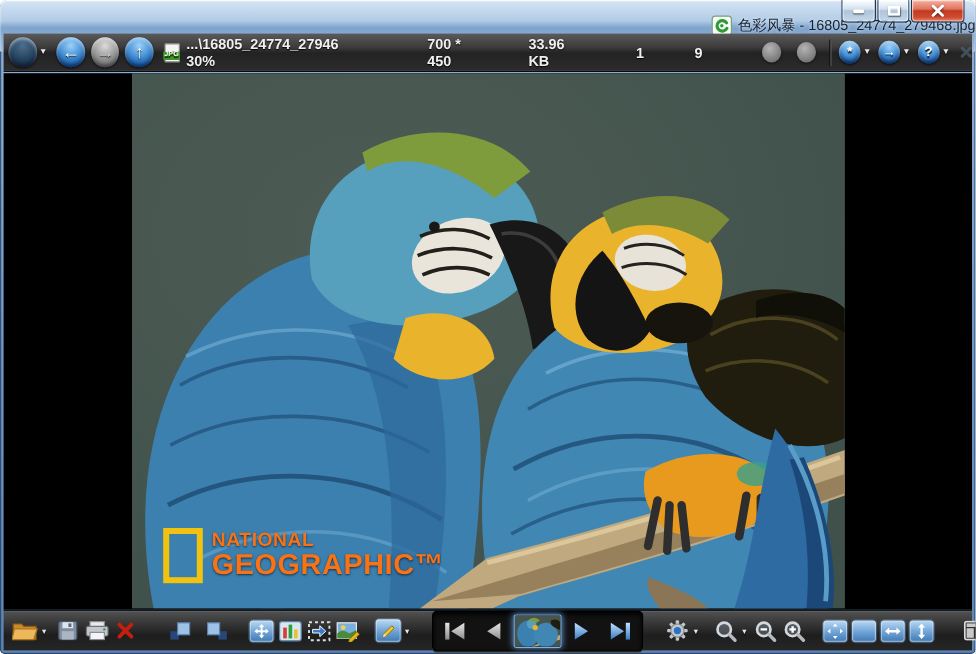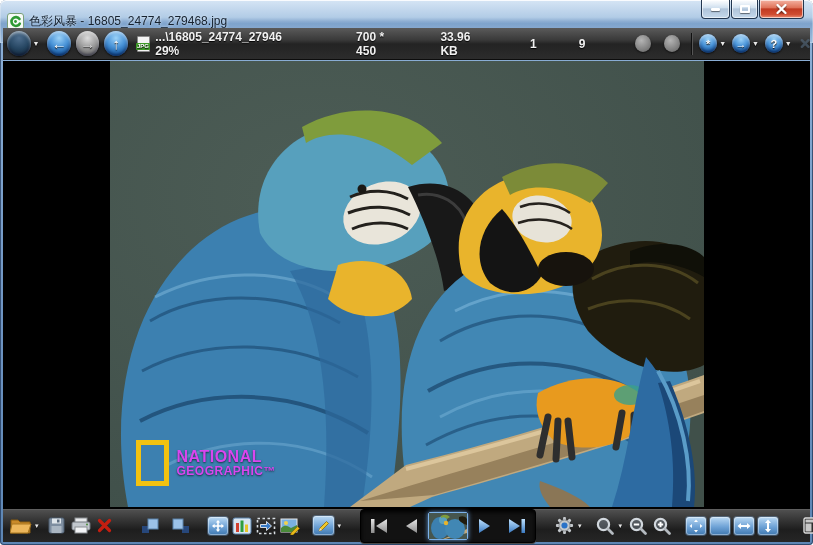--- a/index.html
+++ b/index.html
@@ -11,21 +11,21 @@
     border-radius:6px 6px 4px 4px;
     box-shadow:inset 0 0 0 1px rgba(20,40,70,.65);
   }
 
   
   #titlebar {
     position:absolute; left:0; top:0; width:100%; height:43px;
     background:linear-gradient(180deg,#d6e5f5 0%,#b2cce6 40%,#8cadd2 50%,#7ea3cc 55%,#a0bddd 100%);
     border-radius:6px 6px 0 0;
     box-shadow:inset 0 1px 0 rgba(255,255,255,.8), inset 0 0 0 1px rgba(255,255,255,.25);
-    display:flex; align-items:center;
+    display:flex; align-items:center;justify-content:flex-end;
   }
   #app-icon { width:17px; height:17px; margin:0 5px 0 7px; background:#f6fbf6; border:1px solid #7aa07a; border-radius:3px; display:flex; align-items:center; justify-content:center; }
   #title-text { font-size:12px; color:#16222f; text-shadow:0 0 3px rgba(235,245,255,.9); white-space:nowrap; }
   #win-controls { position:absolute; right:9px; top:0; display:flex; }
   .winbtn {
     height:19px; border:1px solid #22364f; border-top:none; border-radius:0 0 4px 4px;
     background:linear-gradient(180deg,rgba(255,255,255,.95) 0%,rgba(215,228,240,.65) 42%,rgba(160,180,202,.55) 50%,rgba(205,222,238,.75) 100%);
     box-shadow:inset 0 0 0 1px rgba(255,255,255,.6);
     display:flex; align-items:center; justify-content:center; margin-left:1px; cursor:default;
   }
@@ -61,22 +61,22 @@
   #jpg-icon { position:relative; width:14px; height:16px; background:#f4f4f4; border:1px solid #8a8a8a; border-radius:1px; margin:0 5px 0 9px; }
   #jpg-badge { position:absolute; left:-2px; bottom:1px; background:#3f9a28; color:#fff; font-size:6px; font-weight:bold; line-height:7px; padding:0 1px; border-radius:1px; letter-spacing:0; }
 
   
   #canvas {
     position:absolute; left:3px; right:3px; top:61px; height:447px; background:#000; overflow:hidden;
   }
   #photo { position:absolute; left:50%; top:0; transform:translateX(-50%); width:594px; height:446px; }
   #watermark { position:absolute; left:calc(50% - 271px); bottom:22px; display:flex; align-items:center; }
   #ng-frame { width:33px; height:46px; border:5px solid #f2c211; margin-right:8px; }
-  #ng-text { color:#d946ef; font-weight:bold; letter-spacing:.5px; text-shadow:0 1px 2px rgba(0,0,0,.65); line-height:1.0; }
-  #ng-line1 { font-size:16px; } #ng-line2 { font-size:12px; }
+  #ng-text { color:#f97316; font-weight:bold; letter-spacing:.5px; text-shadow:0 1px 2px rgba(0,0,0,.65); line-height:1.0; }
+  #ng-line1 { font-size:16px; } #ng-line2 { font-size:24px; }
 
   
   #toolbar-bottom {
     position:absolute; left:3px; right:3px; bottom:3px; height:34px;
     background:linear-gradient(180deg,#525252 0%,#383838 30%,#1e1e1e 62%,#262626 100%);
     border-top:1px solid #000; box-shadow:inset 0 1px 0 #5e5e5e;
     display:flex; align-items:center; padding:0 6px;
   }
   .tbtn { height:26px; min-width:24px; display:flex; align-items:center; justify-content:center; border-radius:3px; }
   .bsep { width:1px; height:22px; background:#5a5a5a; box-shadow:-1px 0 0 #0a0a0a; margin:0 5px; }
@@ -139,21 +139,21 @@
     <span class="sphere big gray" style="margin-left:5px">
         <span>→</span>
       </span>
     <span class="sphere big blue" style="margin-left:5px">
         <span>↑</span>
       </span>
 
     <span id="jpg-icon">
         <span id="jpg-badge">JPG</span>
       </span>
-    <span>...\16805_24774_27946 29%</span>
+    <span>...\16805_24774_27946 30%</span>
     <span style="margin-left:56px">700 * 450</span>
     <span style="margin-left:36px">33.96 KB</span>
     <span style="margin-left:42px">1</span>
     <span style="margin-left:42px">9</span>
 
     <span class="circle-plain" style="margin-left:50px"></span>
     <span class="circle-plain" style="margin-left:13px"></span>
     <span class="tsep" style="margin-left:12px"></span>
     <span class="sphere small blue">
         <span>*</span>

